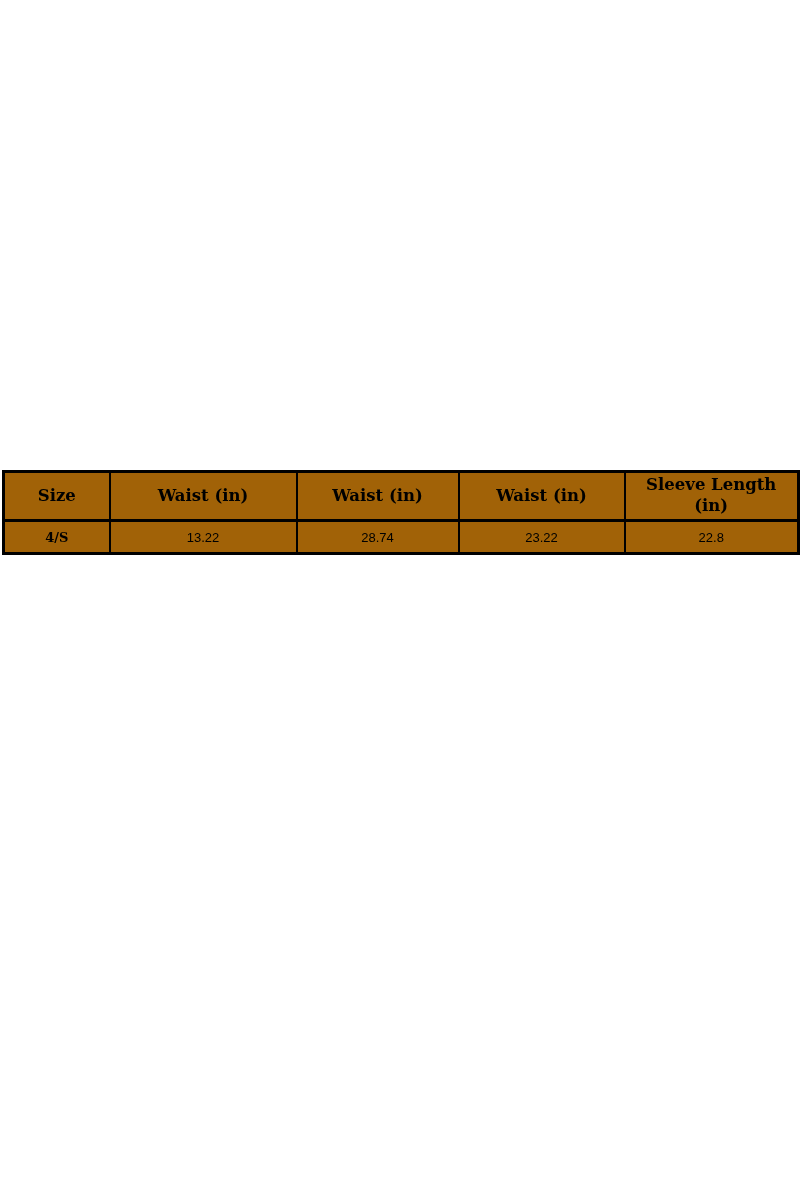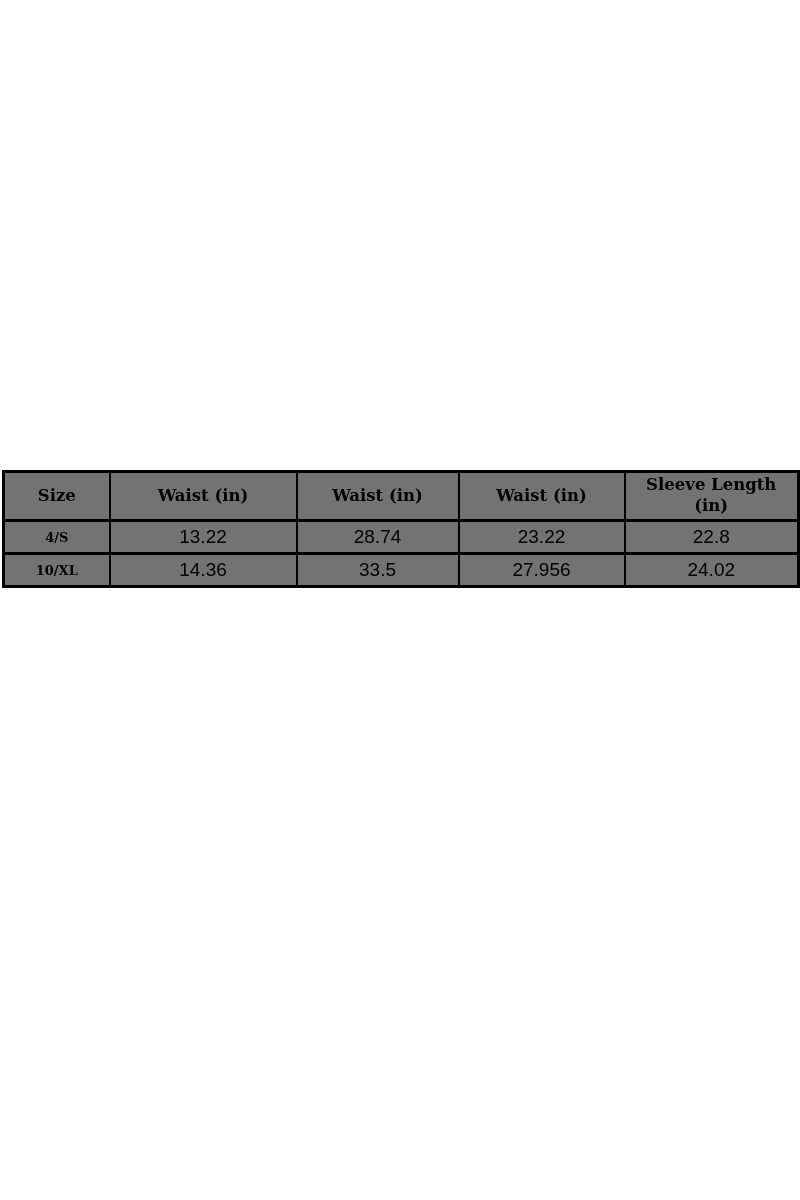--- a/index.html
+++ b/index.html
@@ -17,21 +17,21 @@
   .size-table-wrap {
     position: absolute;
     left: 2px;
     top: 470px;
     width: 796px;
   }
   table.size-table {
     border-collapse: collapse;
     table-layout: fixed;
     width: 795px;
-    background: #737373;
+    background: #a16207;
     border: 3px solid #000000;
   }
   table.size-table th,
   table.size-table td {
     border-left: 2px solid #000000;
     border-right: 2px solid #000000;
     border-top: 3px solid #000000;
     border-bottom: 3px solid #000000;
     text-align: center;
     vertical-align: middle;
@@ -41,21 +41,21 @@
   }
   table.size-table th {
     height: 46px;
     font-family: "DejaVu Serif", serif;
     font-weight: bold;
     font-size: 16.5px;
     line-height: 1.25;
   }
   table.size-table td {
     height: 30px;
-    font-size: 19px;
+    font-size: 13px;
     font-weight: normal;
     font-family: "Liberation Sans", sans-serif;
   }
   table.size-table td.size-label {
     font-family: "DejaVu Serif", serif;
     font-weight: bold;
     font-size: 13px;
   }
 </style>
 </head>
@@ -81,23 +81,16 @@
         </tr>
       </thead>
       <tbody>
         <tr>
           <td class="size-label">4/S</td>
           <td>13.22</td>
           <td>28.74</td>
           <td>23.22</td>
           <td>22.8</td>
         </tr>
-        <tr>
-          <td class="size-label">10/XL</td>
-          <td>14.36</td>
-          <td>33.5</td>
-          <td>27.956</td>
-          <td>24.02</td>
-        </tr>
       </tbody>
     </table>
   </div>
 </div>
 
 </body></html>

